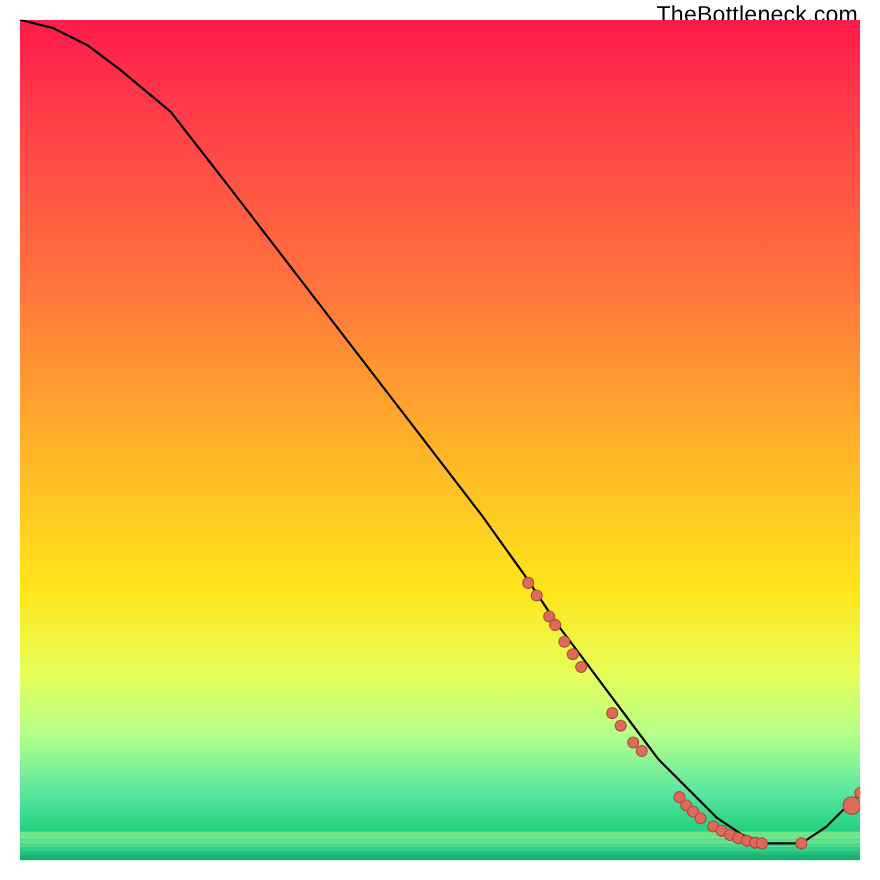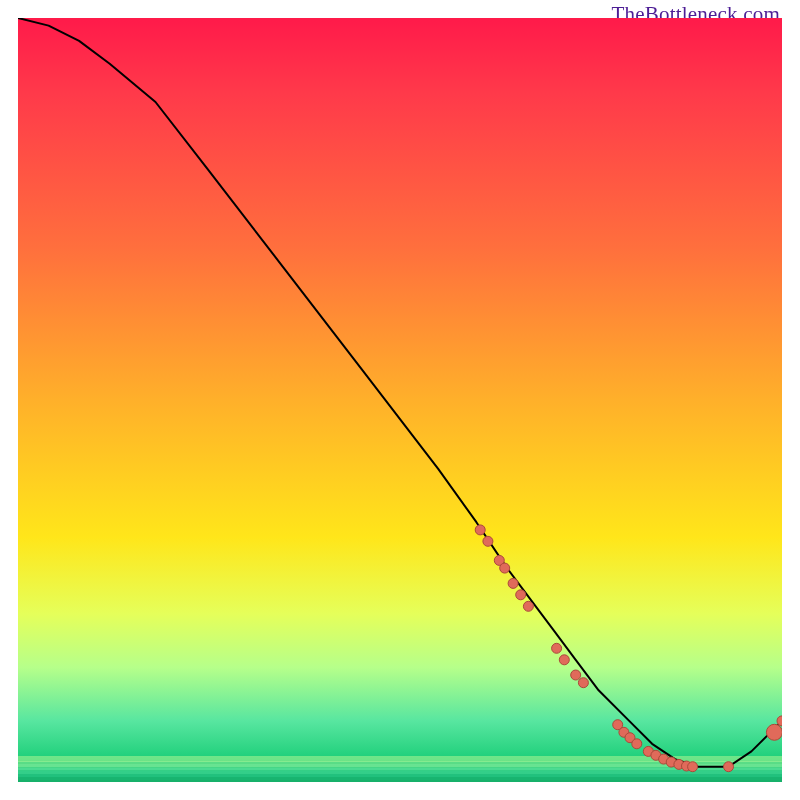--- a/index.html
+++ b/index.html
@@ -72,24 +72,23 @@
     stroke-width: 1;
   }
   .pt-small { r: 5; }
   .pt-big   { r: 8; }
   .watermark {
     position: absolute;
     top: 2px;
     right: 20px;
     font-size: 21px;
     font-weight: 400;
-    color: #4c1d95;
+    color: #000000;
     letter-spacing: 0.2px;
     user-select: none;
-    font-family: Liberation Serif, serif;
   }
 </style>
 </head>
 <body>
 
 <div class="wrap">
   <div class="watermark">TheBottleneck.com</div>
 
   <div class="plot-area">
     <div class="gradient"></div>

